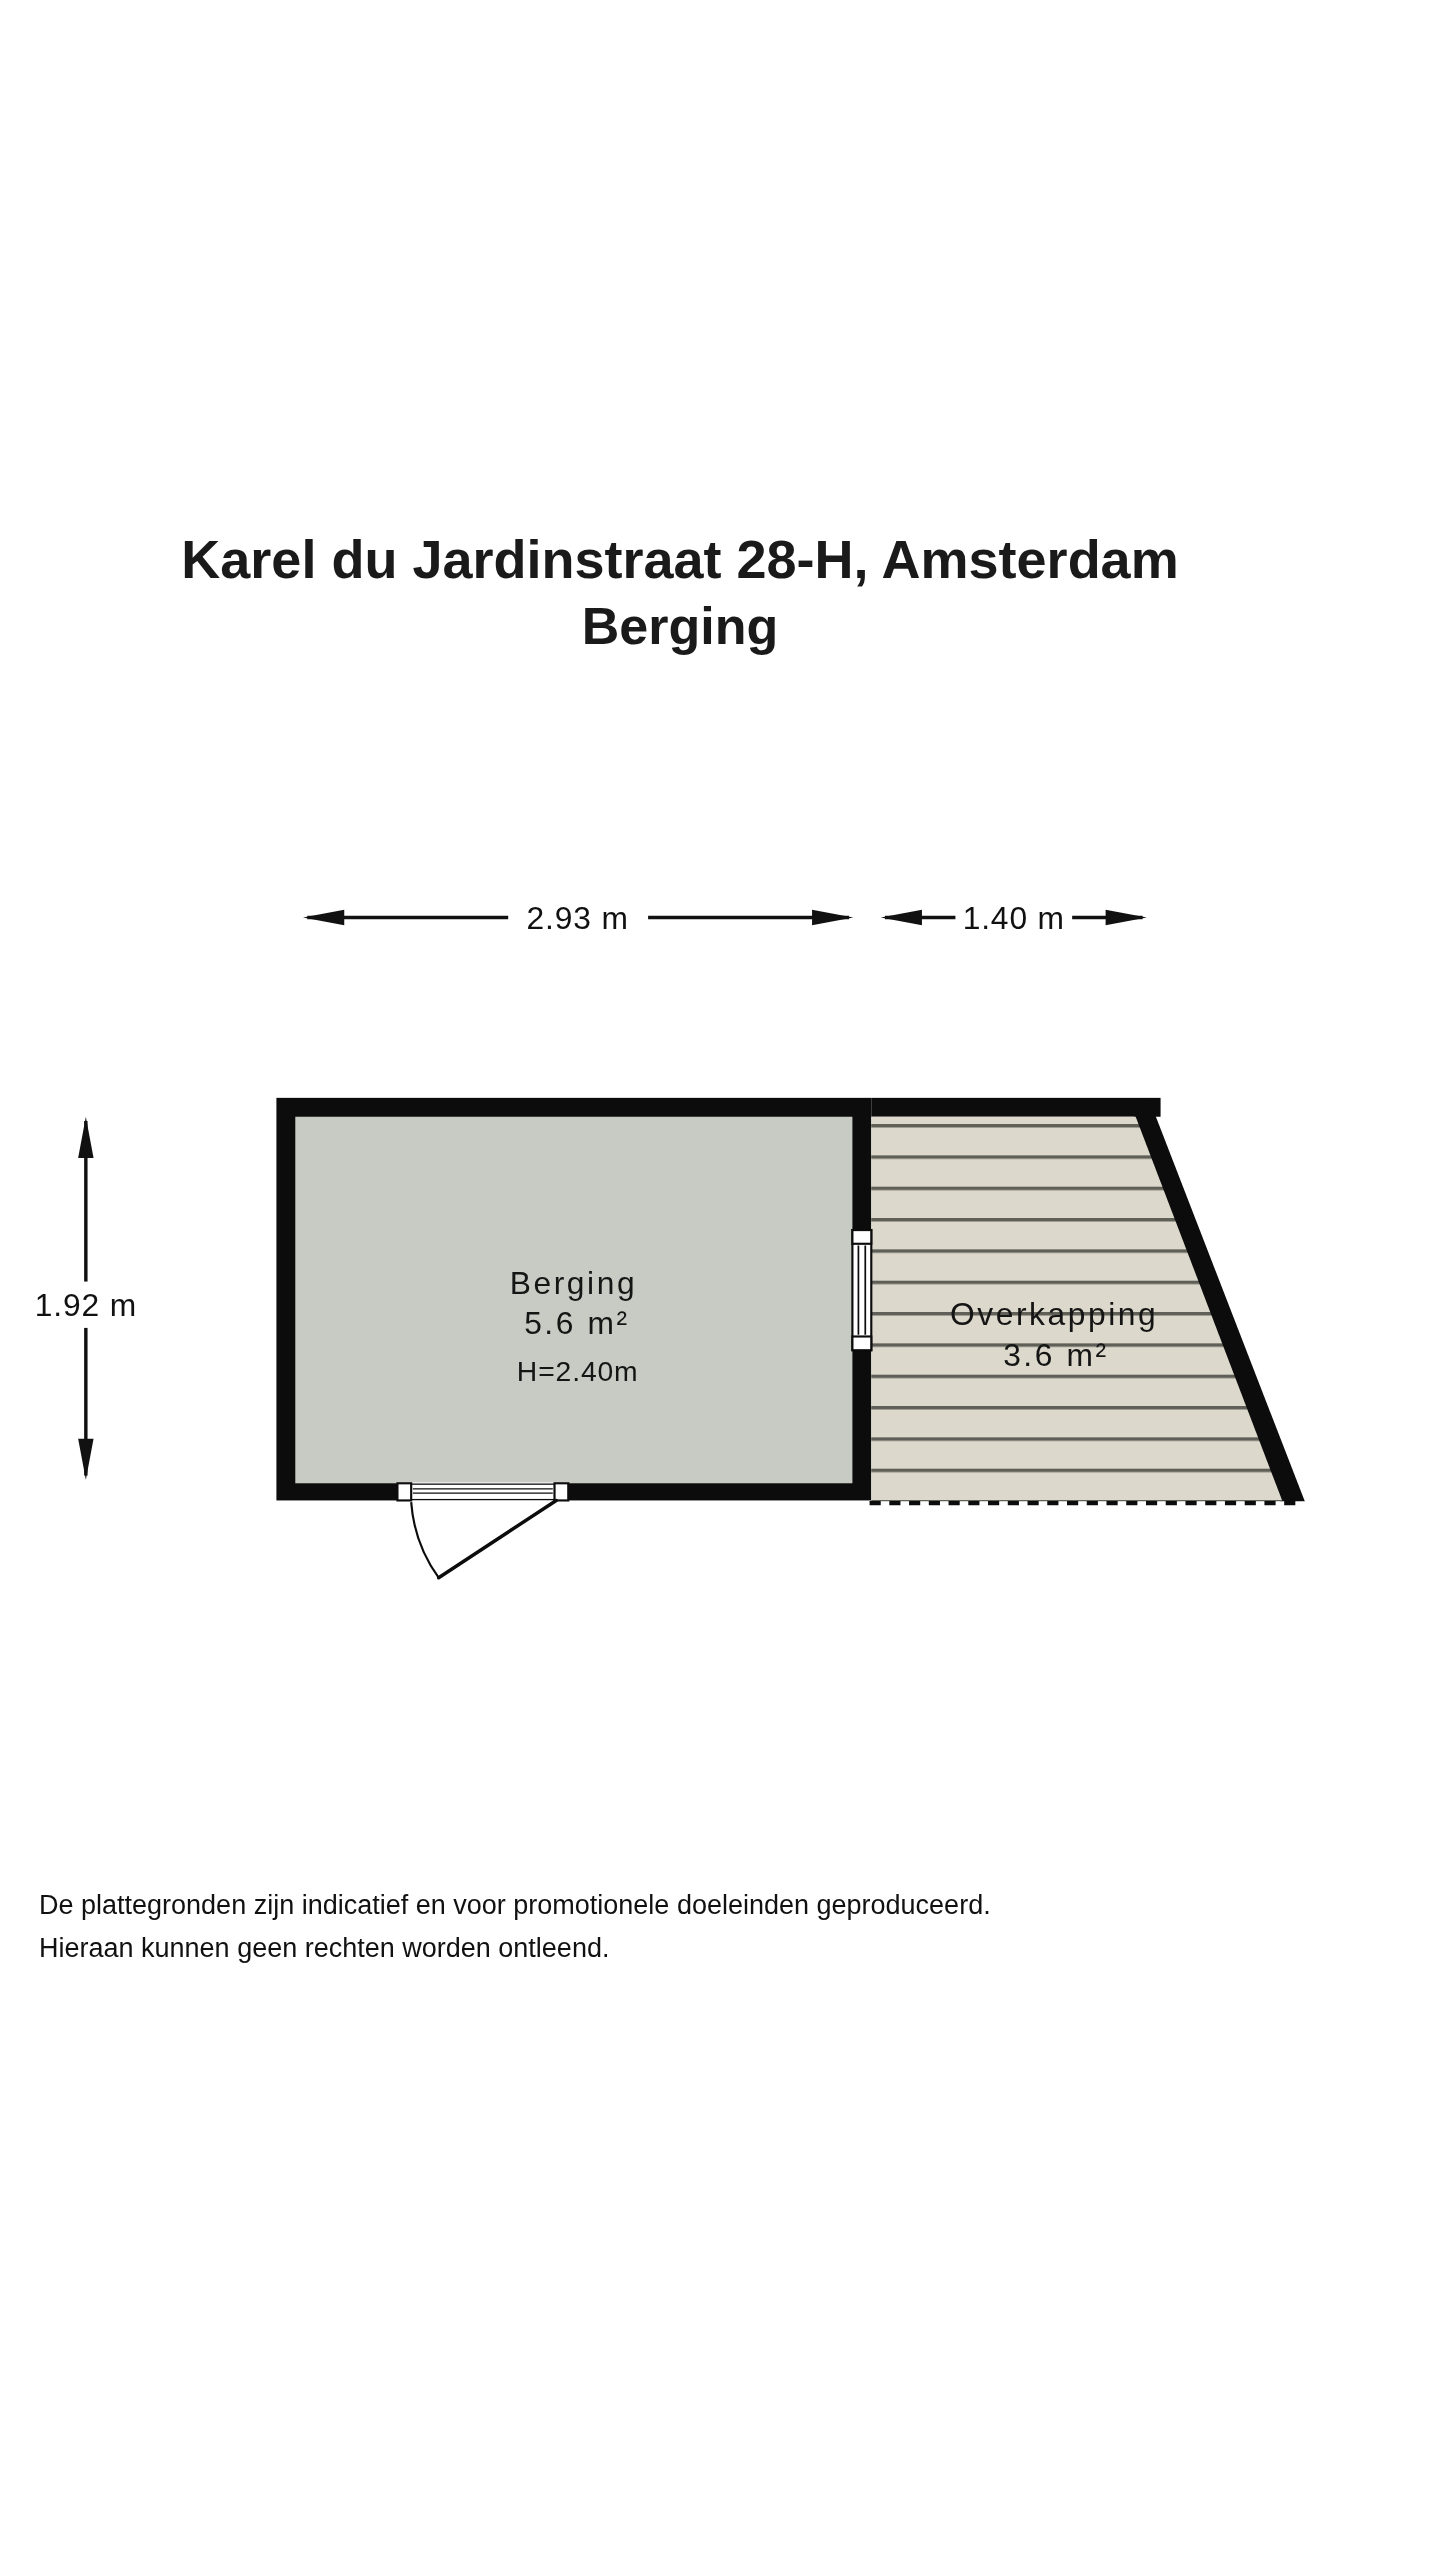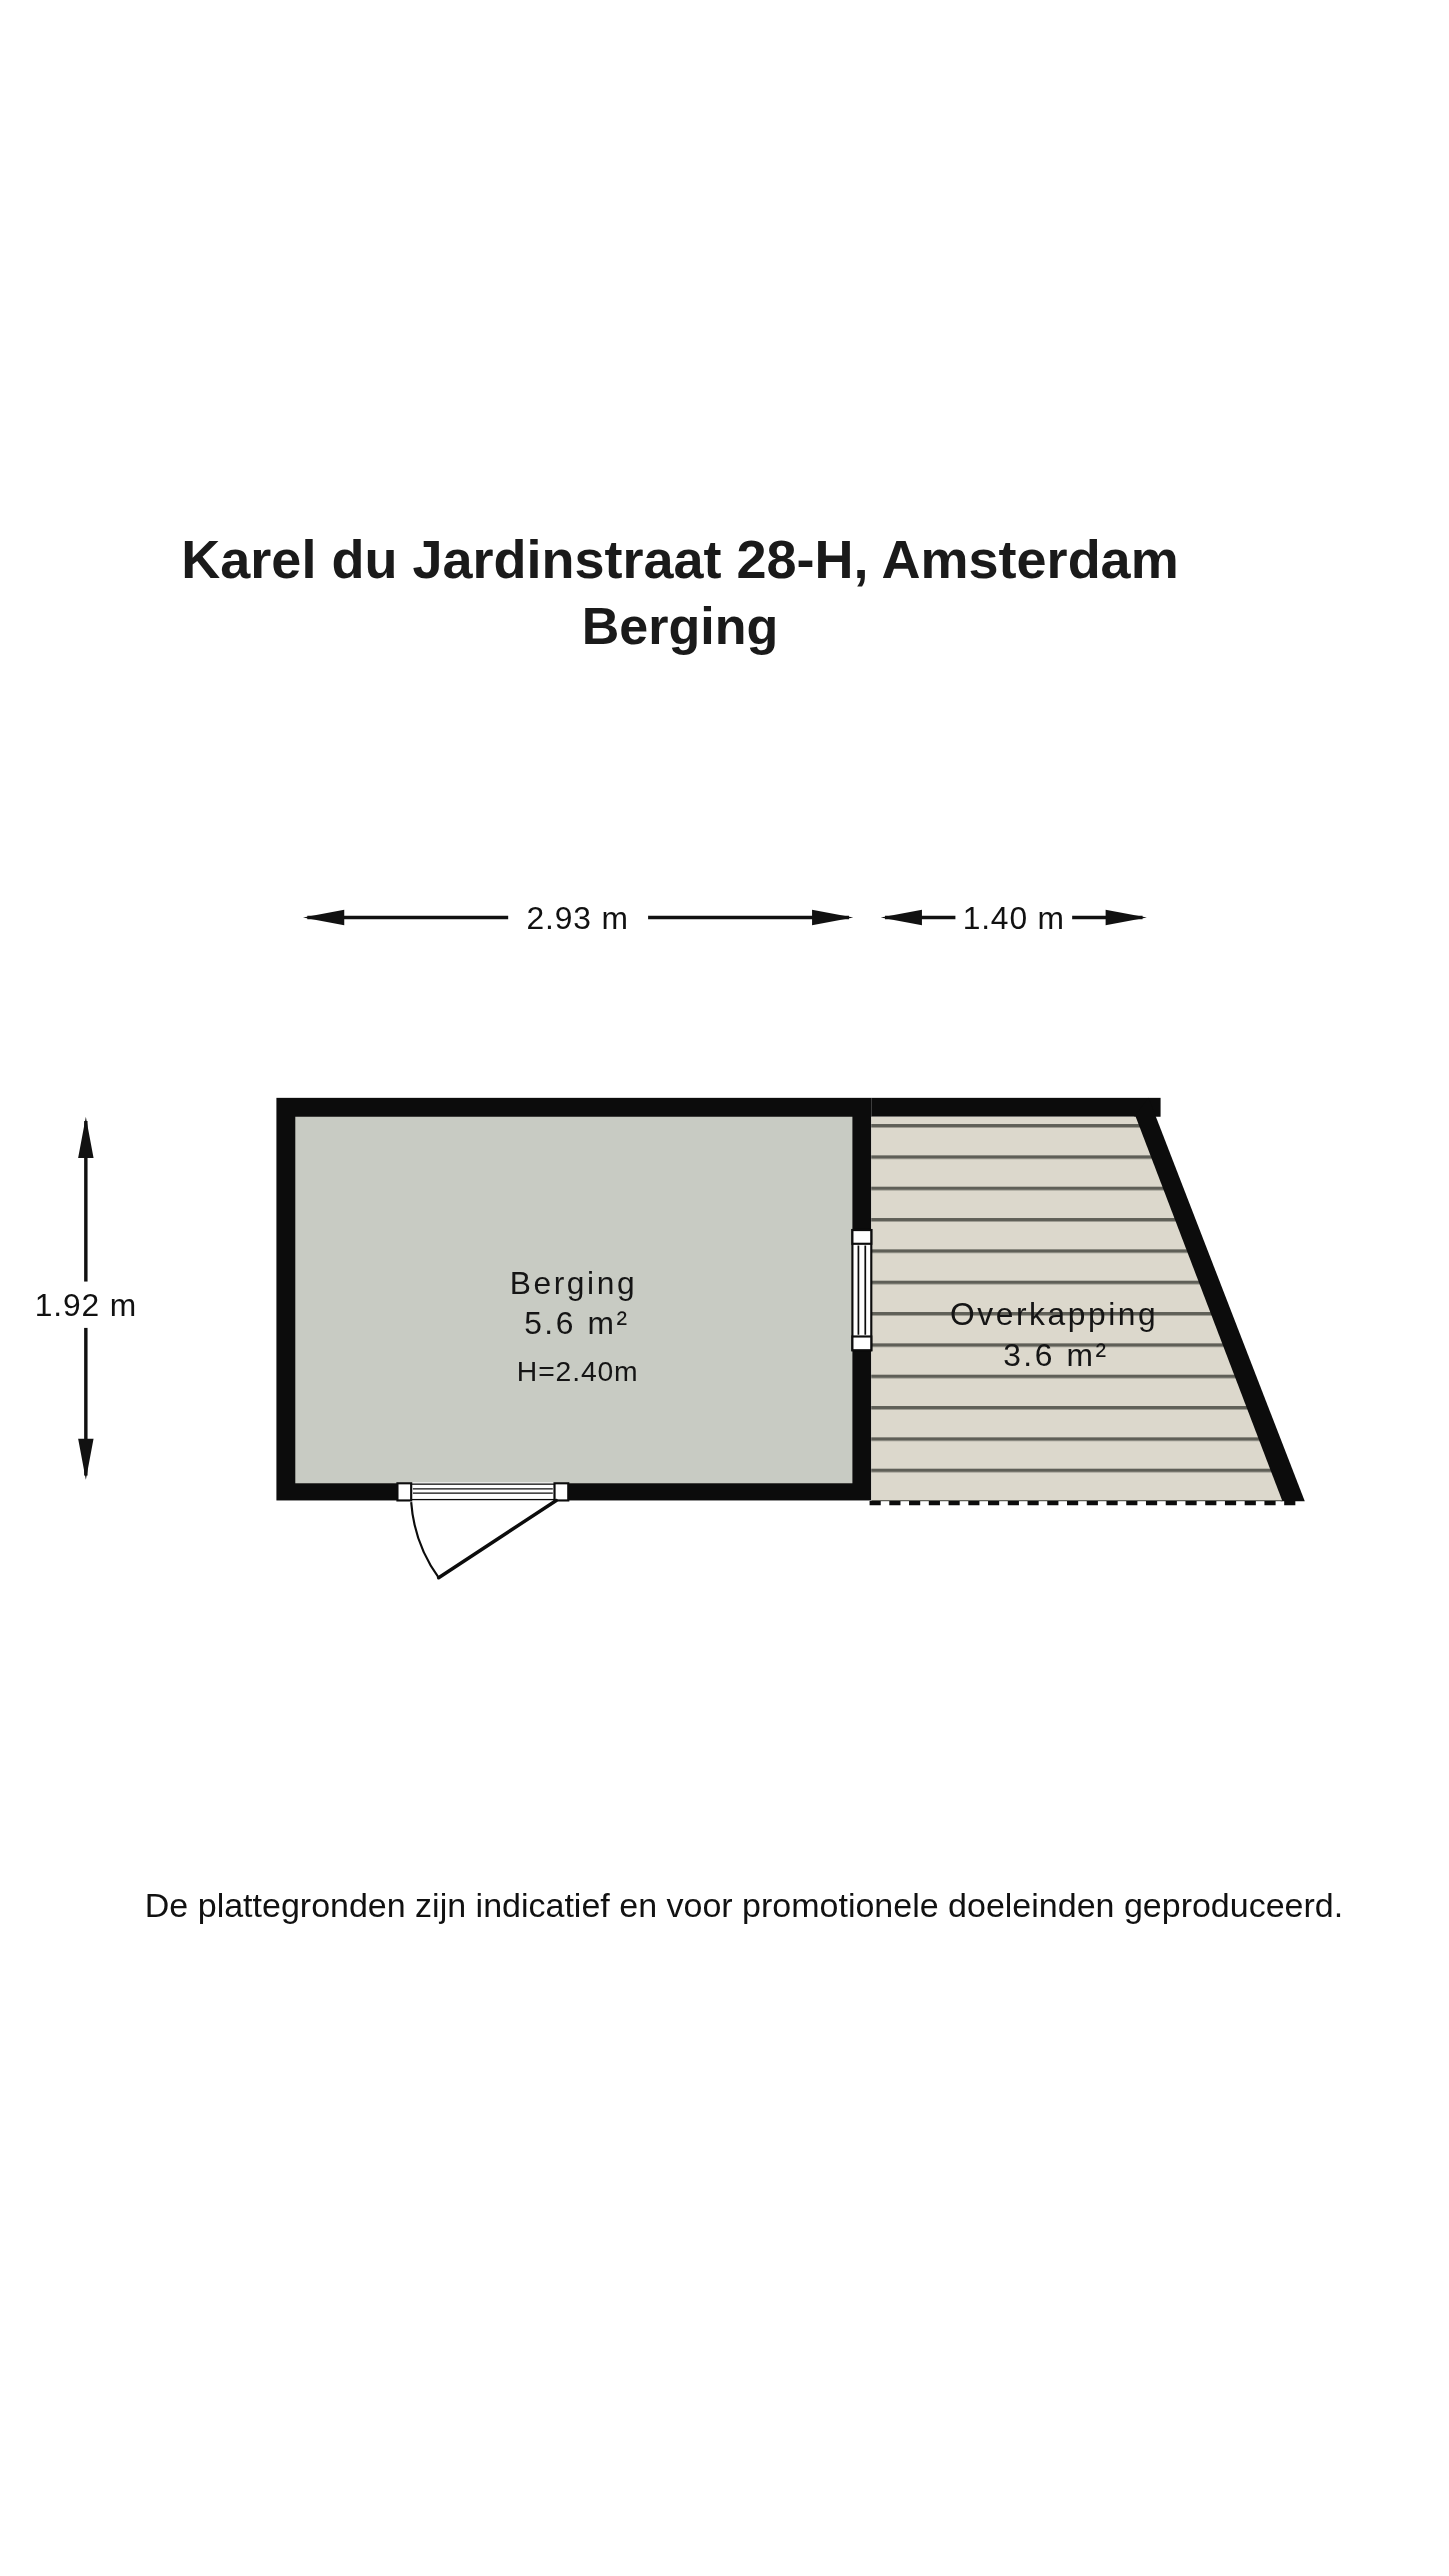--- a/index.html
+++ b/index.html
@@ -56,23 +56,22 @@
   .room-height {
     font-size: 33px;
     fill: #151515;
     letter-spacing: 1px;
   }
   .footer-block {
     position: absolute;
     top: 1884px;
     left: 39px;
     width: 1410px;
-    text-align: center;
     color: #111111;
-    font-size: 34px;
+    font-size: 27px;
     line-height: 43px;
   }
 </style>
 </head>
 <body>
 
 <div class="page">
 
   <div class="title-block">
     <div class="title-line1">Karel du Jardinstraat 28-H, Amsterdam</div>
@@ -146,16 +145,17 @@
       <text class="room-name" x="668" y="1506" text-anchor="middle">Berging</text>
       <text class="room-area" x="672" y="1553" text-anchor="middle">5.6 m²</text>
       <text class="room-height" x="673" y="1608" text-anchor="middle">H=2.40m</text>
       <text class="room-name" x="1228" y="1543" text-anchor="middle">Overkapping</text>
       <text class="room-area" x="1230" y="1590" text-anchor="middle">3.6 m²</text>
     </g>
   </svg>
 
   <div class="footer-block">
     <div>De plattegronden zijn indicatief en voor promotionele doeleinden geproduceerd.</div>
+    <div>Hieraan kunnen geen rechten worden ontleend.</div>
   </div>
 
 </div>
 
 
 </body></html>

